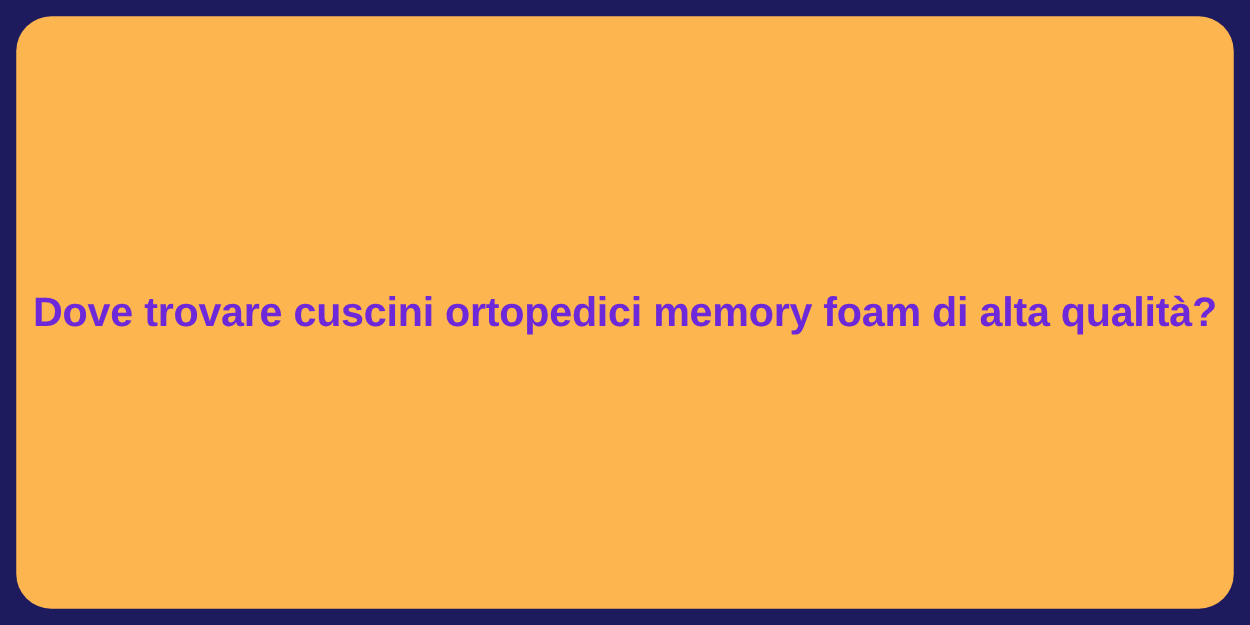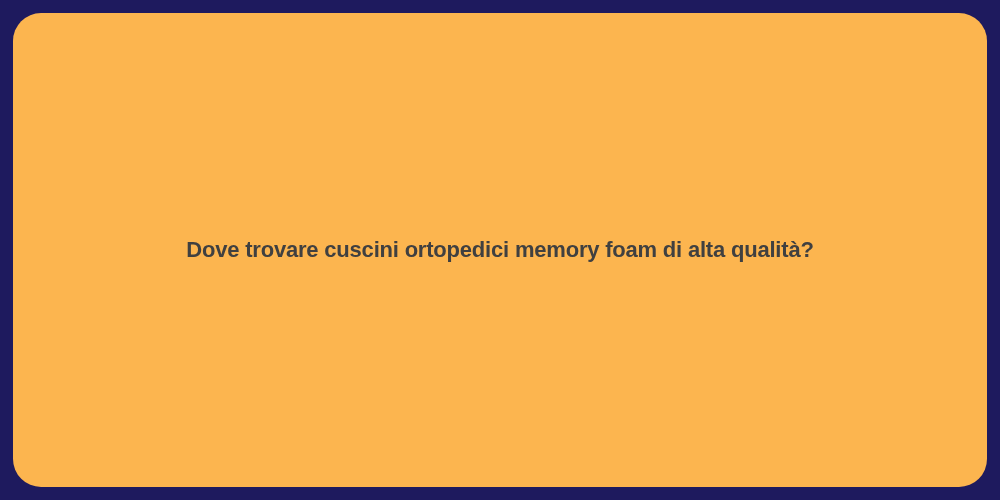--- a/index.html
+++ b/index.html
@@ -45,15 +45,15 @@
     color: #231c62;
     text-align: center;
     white-space: nowrap;
   }
 </style>
 </head>
 <body>
 
 <div id="card-frame" style="background: rgb(30, 26, 94);">
   <div id="card-panel" style="background: rgb(252, 181, 79);">
-    <h1 id="question-heading" style="color: #404040; font-size: 22px;">Dove trovare cuscini ortopedici memory foam di alta qualità?</h1>
+    <h1 id="question-heading" style="color: #6d28d9; font-size: 33px;">Dove trovare cuscini ortopedici memory foam di alta qualità?</h1>
   </div>
 </div>
 
 </body></html>

